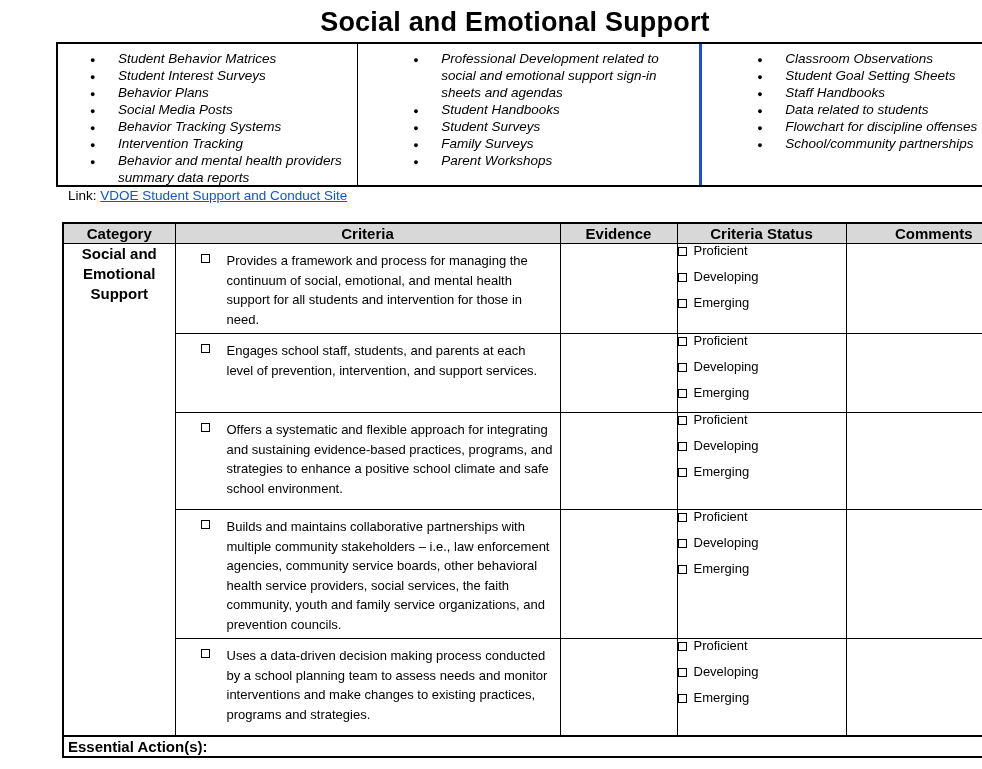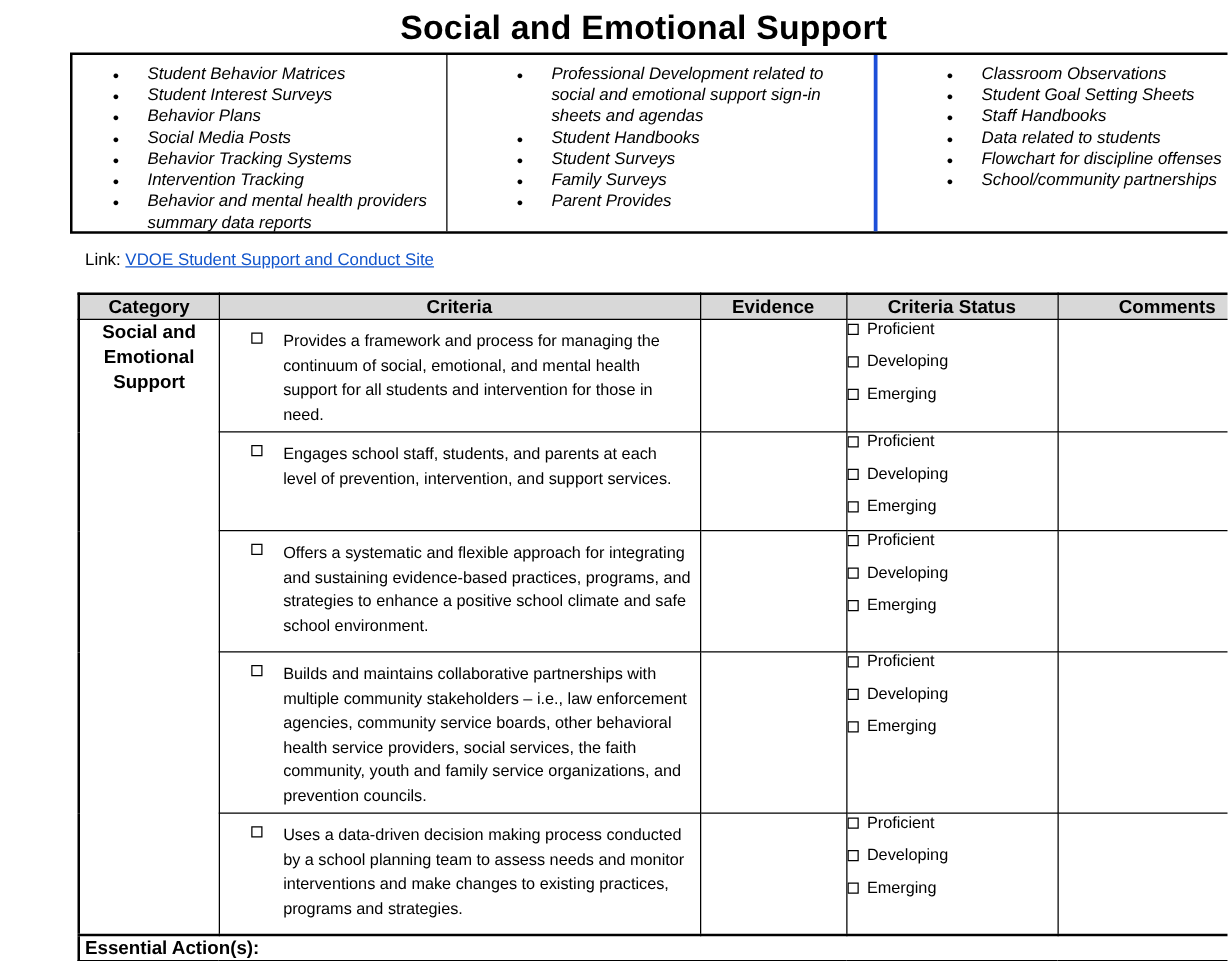--- a/index.html
+++ b/index.html
@@ -53,21 +53,21 @@
   .examples-box li::before{
     content:"●";
     position:absolute;
     left:28px;
     top:2px;
     font-size:9px;
     font-style:normal;
   }
 
   .link-line{
-    margin:13px 0 0 20px;
+    margin:1px 0 0 20px;
     font-size:13.5px;
   }
   .link-line a{
     color:var(--link-blue,#1155cc);
     text-decoration:underline;
     cursor:pointer;
   }
 
   table.rubric{
     margin:19px 0 0 14px;
@@ -165,21 +165,21 @@
         <li>Intervention Tracking</li>
         <li>Behavior and mental health providers summary data reports</li>
       </ul>
     </div>
     <div class="examples-col c2">
       <ul>
         <li>Professional Development related to social and emotional support sign-in sheets and agendas</li>
         <li>Student Handbooks</li>
         <li>Student Surveys</li>
         <li>Family Surveys</li>
-        <li>Parent Provides</li>
+        <li>Parent Workshops</li>
       </ul>
     </div>
     <div class="examples-col c3">
       <ul>
         <li>Classroom Observations</li>
         <li>Student Goal Setting Sheets</li>
         <li>Staff Handbooks</li>
         <li>Data related to students</li>
         <li>Flowchart for discipline offenses</li>
         <li>School/community partnerships</li>

